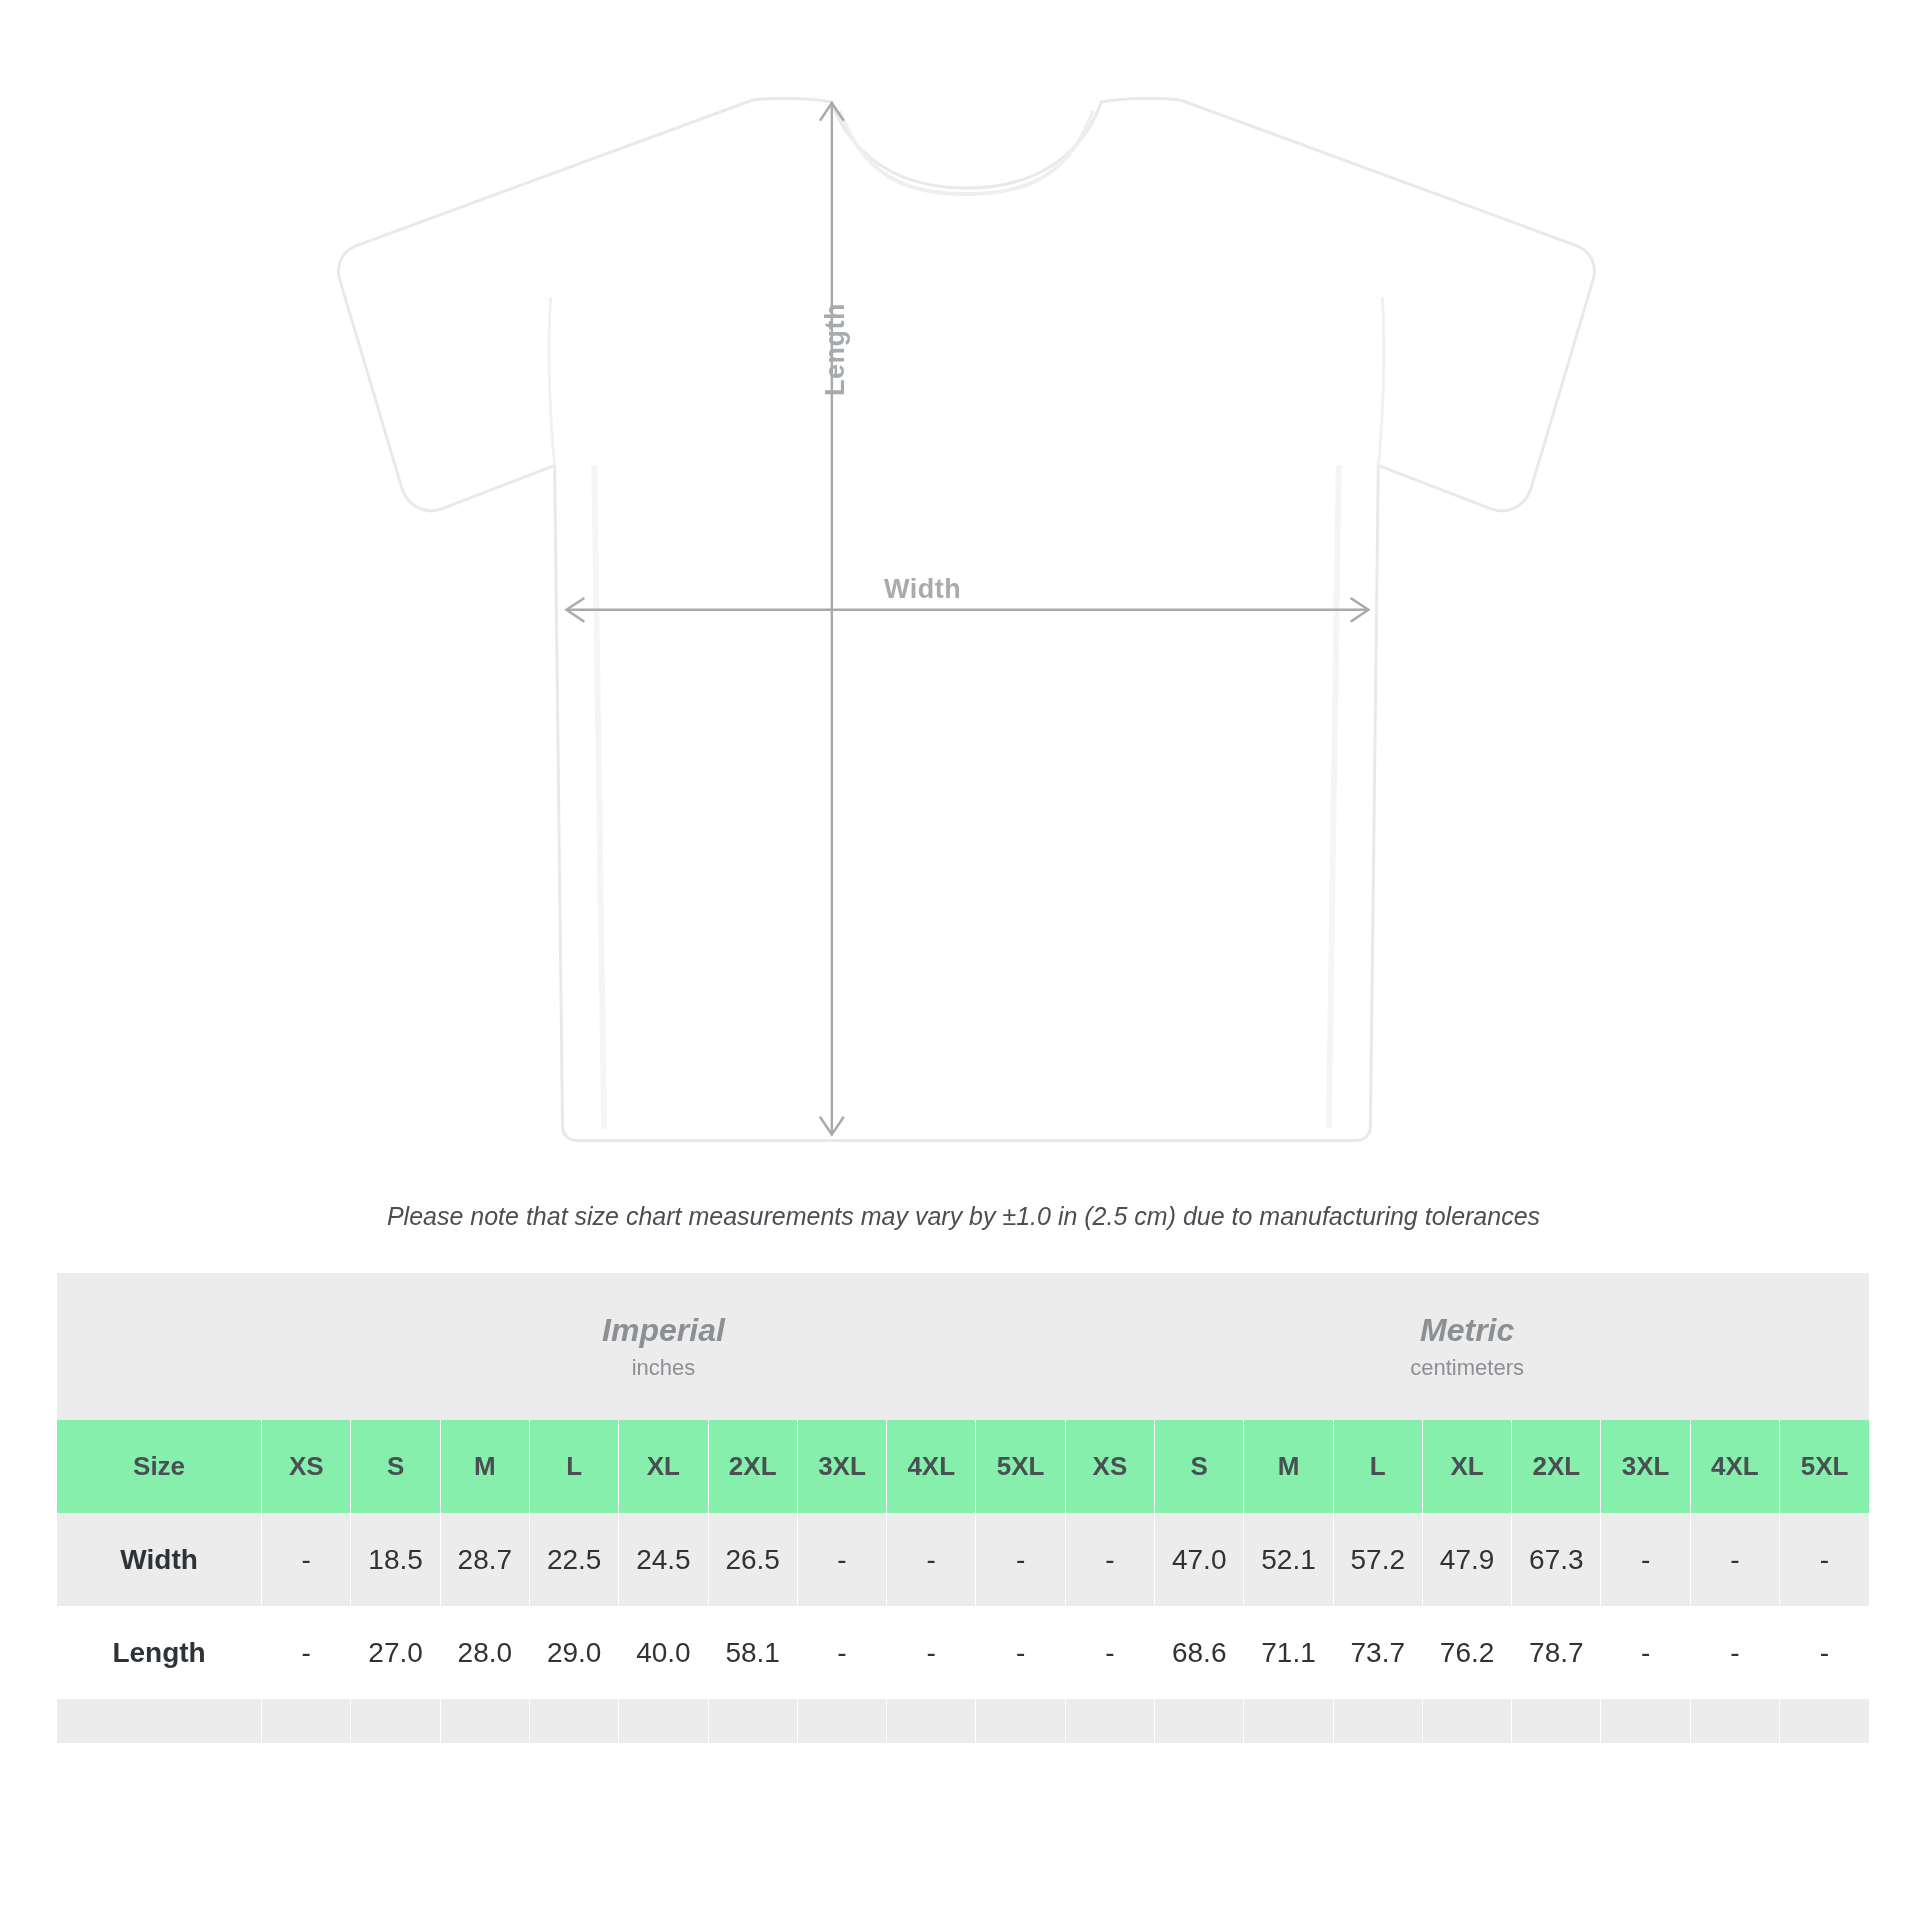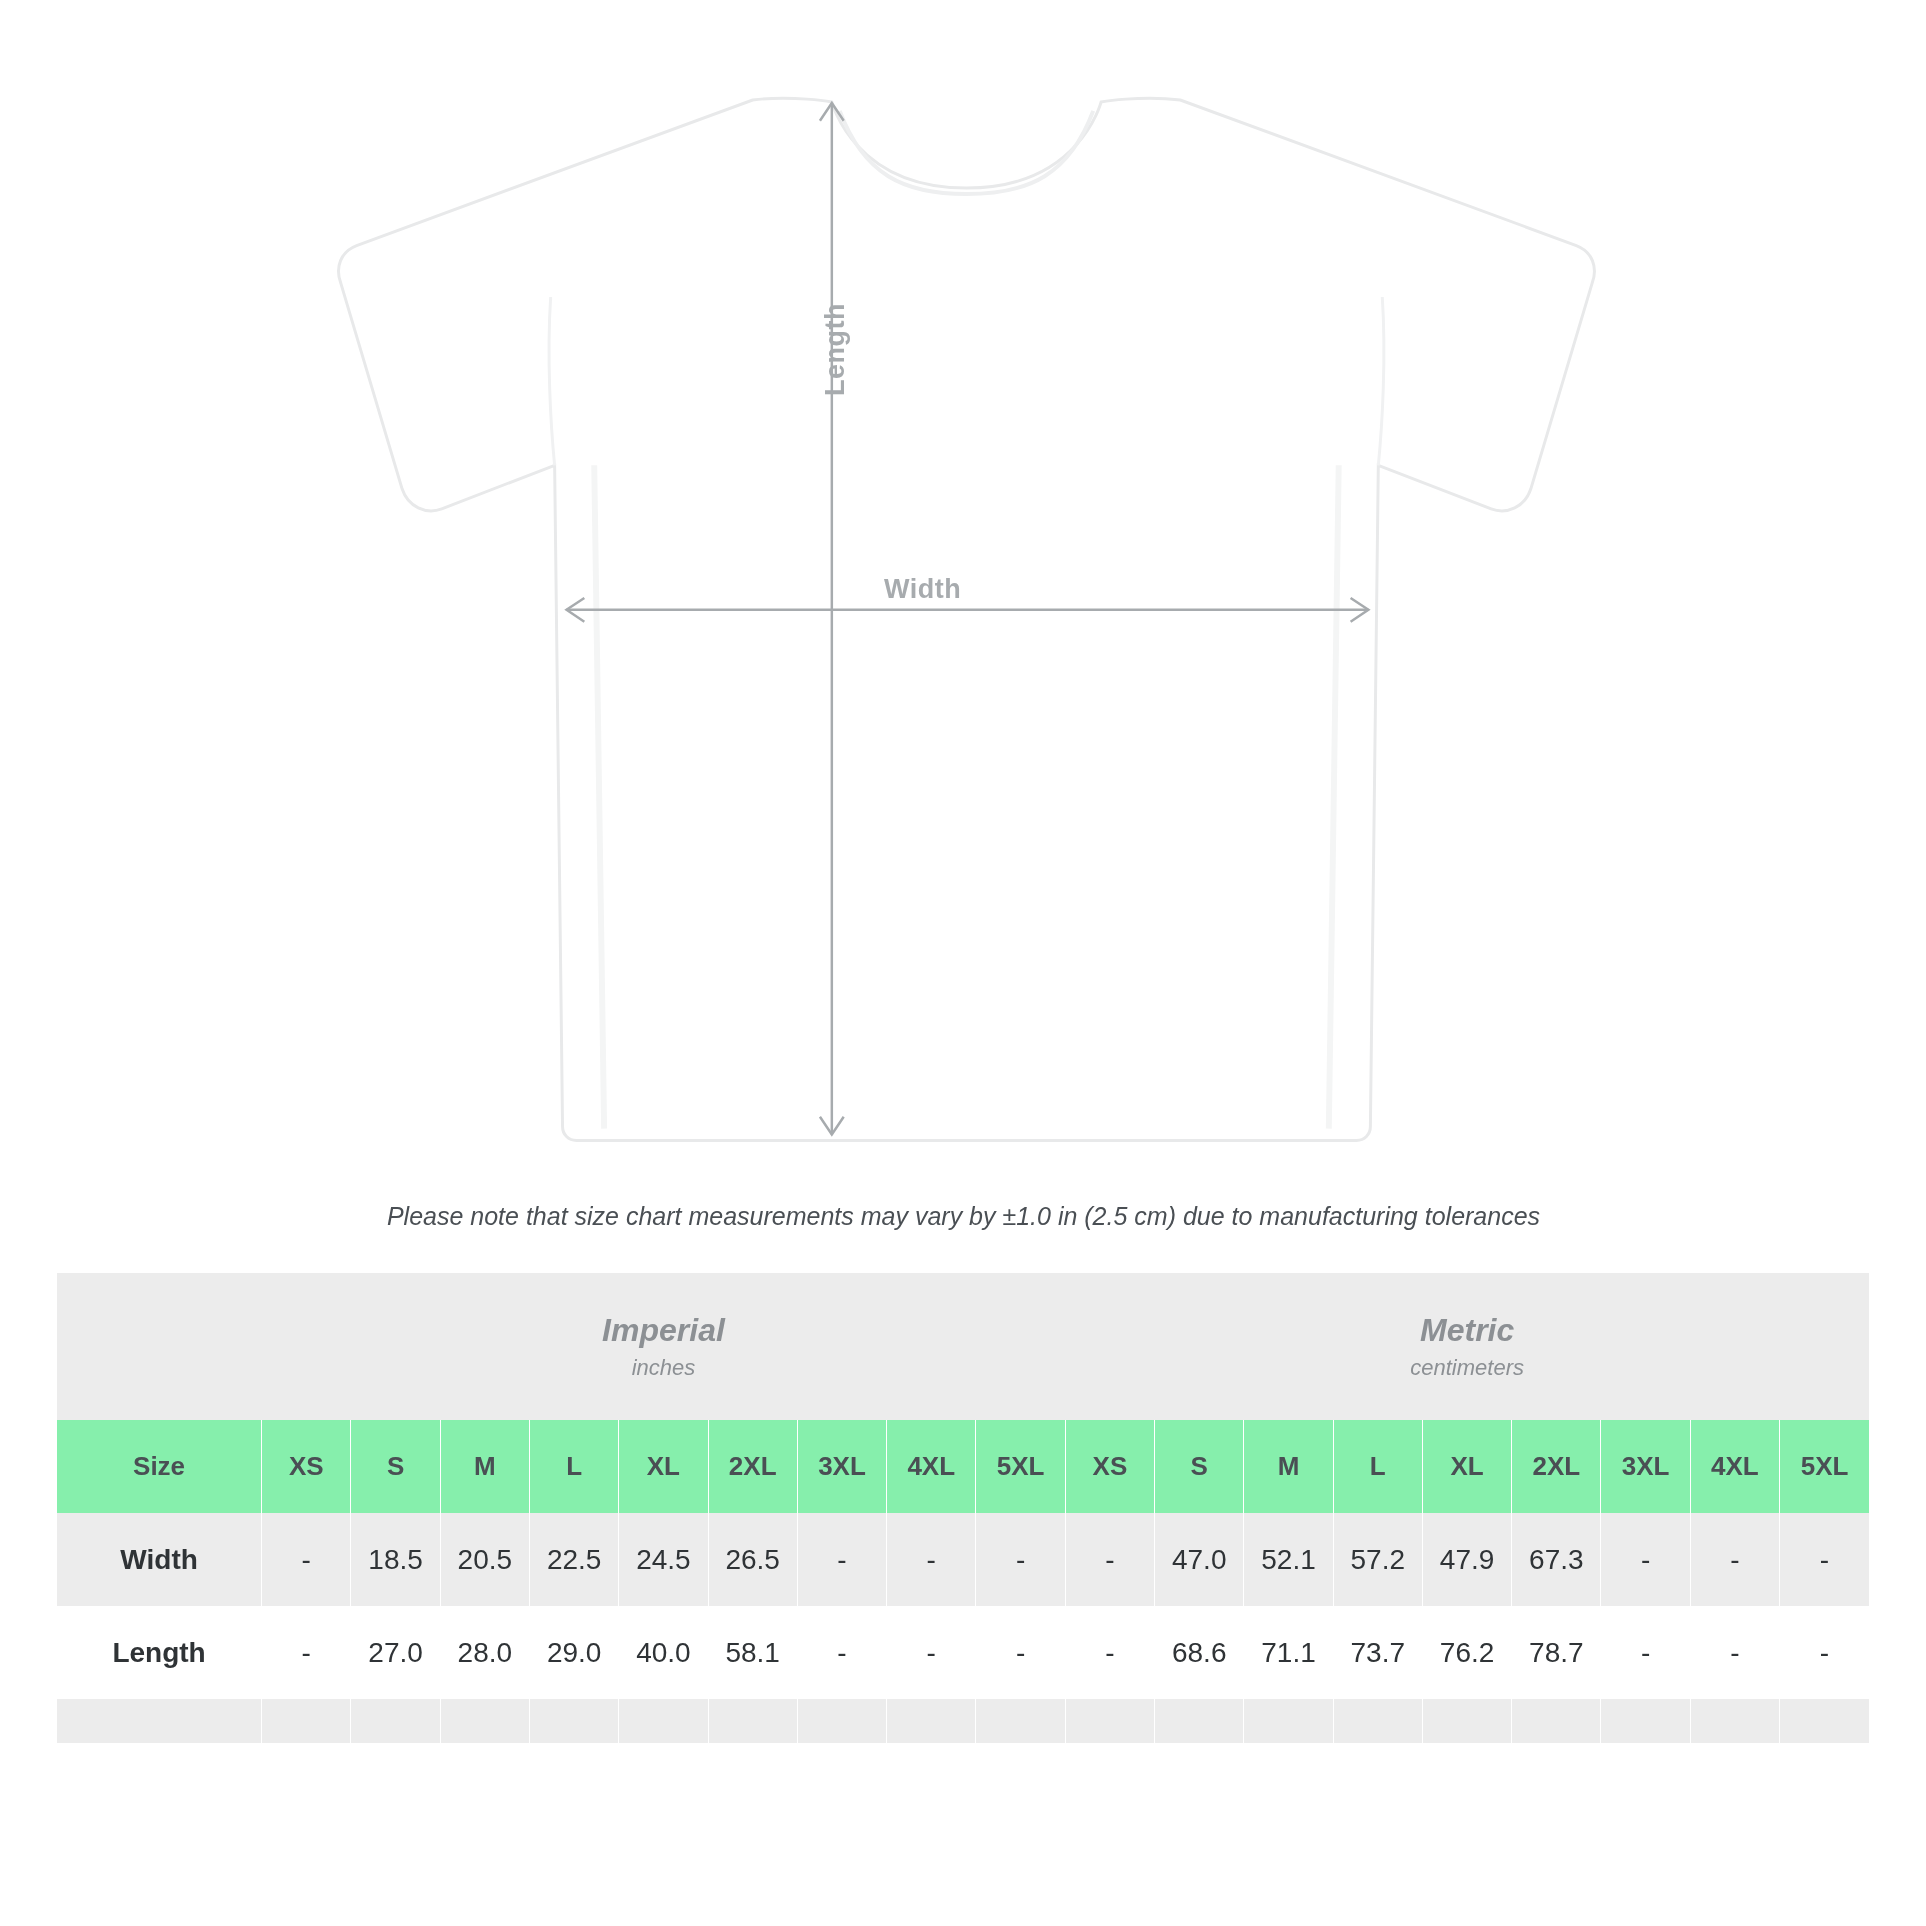--- a/index.html
+++ b/index.html
@@ -93,21 +93,20 @@
   }
   .unit-title {
     font-size: 32px;
     font-style: italic;
     font-weight: bold;
     color: #8c9094;
     line-height: 1.15;
   }
   .unit-sub {
     font-size: 22px;
-    font-style: italic;
     color: #8c9094;
     padding-top: 6px;
   }
   .head-row td {
     background: #86efac;
     height: 91px;
     font-size: 26px;
     font-weight: bold;
     color: #4a4f54;
   }
@@ -248,21 +247,21 @@
         <td class="sep">2XL</td>
         <td class="sep">3XL</td>
         <td class="sep">4XL</td>
         <td>5XL</td>
       </tr>
 
       <tr class="data-row row-shaded">
         <td class="row-label sep">Width</td>
         <td class="sep">-</td>
         <td class="sep">18.5</td>
-        <td class="sep">20.5</td>
+        <td class="sep">28.7</td>
         <td class="sep">22.5</td>
         <td class="sep">24.5</td>
         <td class="sep">26.5</td>
         <td class="sep">-</td>
         <td class="sep">-</td>
         <td class="sep">-</td>
         <td class="sep">-</td>
         <td class="sep">47.0</td>
         <td class="sep">52.1</td>
         <td class="sep">57.2</td>

